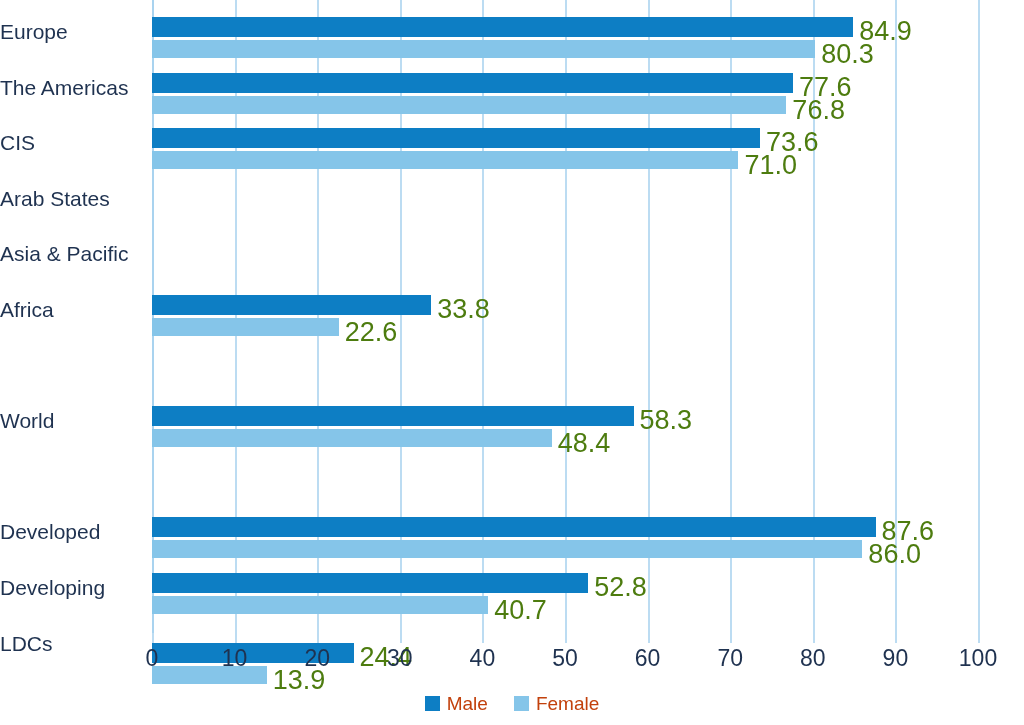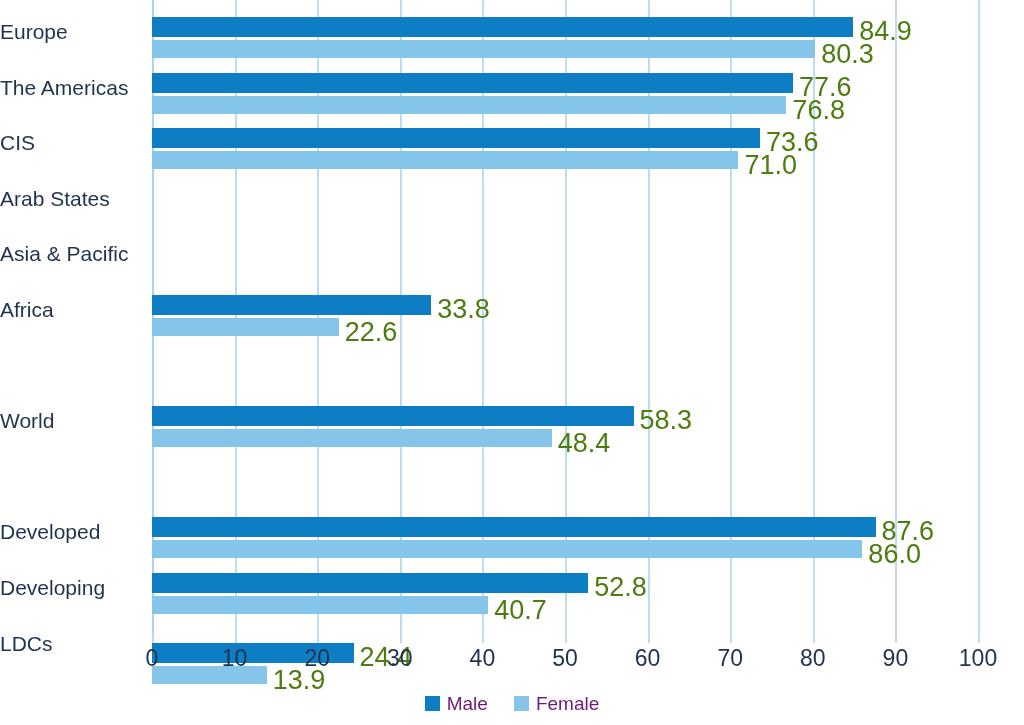--- a/index.html
+++ b/index.html
@@ -154,21 +154,21 @@
     align-items: center;
     gap: 7px;
   }
   .legend-swatch {
     width: 15px;
     height: 15px;
     display: inline-block;
   }
   .legend-text {
     font-size: 19px;
-    color: #701a75;
+    color: #c2410c;
     font-family: "Liberation Sans", sans-serif;
     line-height: 1;
   }
 </style>
 </head>
 <body>
 
 <div id="chart-root">
 
   <div class="cat-labels">

